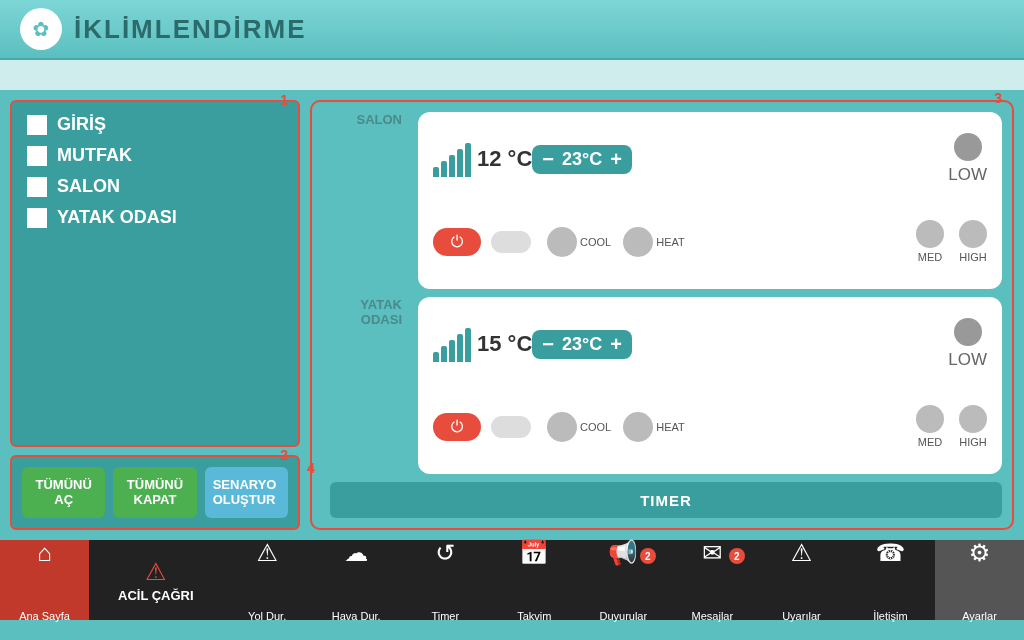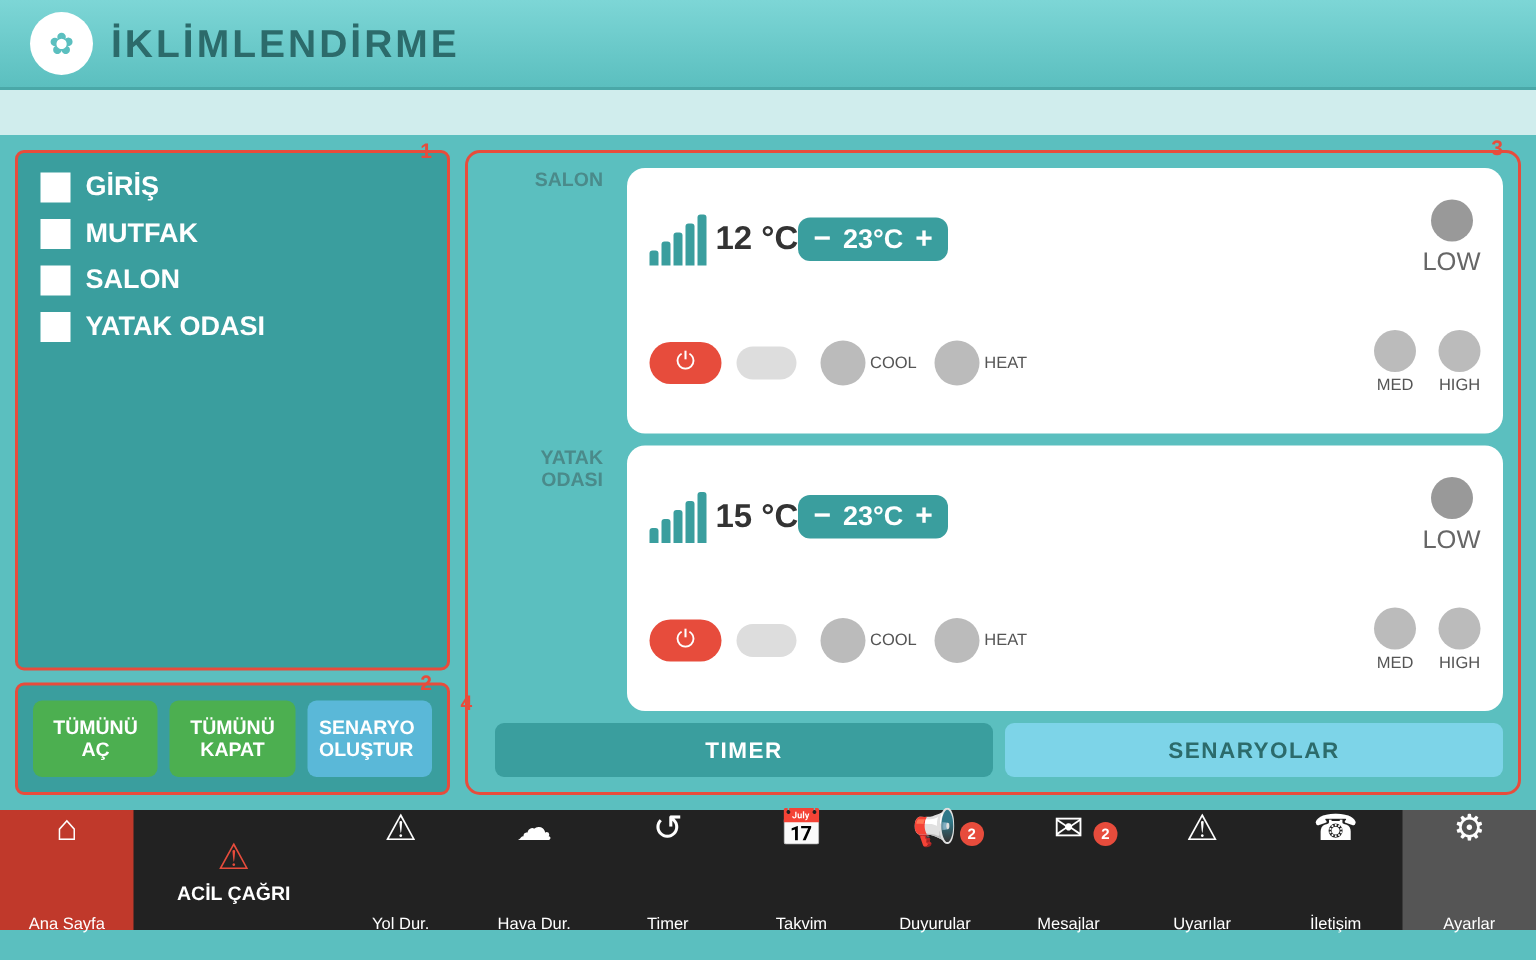--- a/index.html
+++ b/index.html
@@ -537,21 +537,20 @@
           </div>
         </div>
       </div>
     </div>
 
     <div style="display:flex; gap:8px; height:36px; position:relative;">
       <span style="position:absolute; top:-22px; left:-15px; color:#e74c3c; font-weight:bold; font-size:14px;">4</span>
 
       <div style="width:0;"></div>
       <button class="btn-timer">TIMER</button>
-      <button class="btn-senaryolar">SENARYOLAR</button>
     </div>
 
   </div>
 </div>
 
 <div class="footer">
 
   <div class="footer-item active">
     <span class="footer-icon">⌂</span>
     <span class="footer-label">Ana Sayfa</span>

